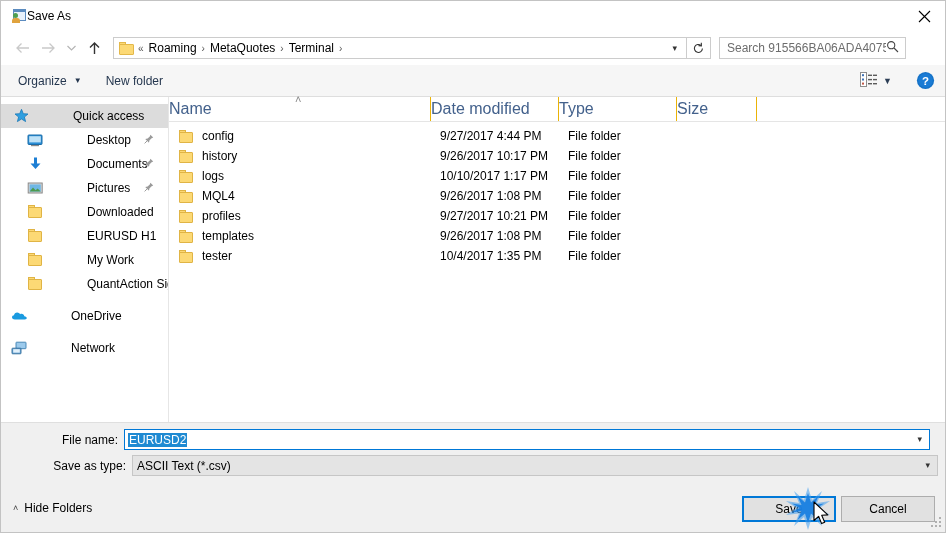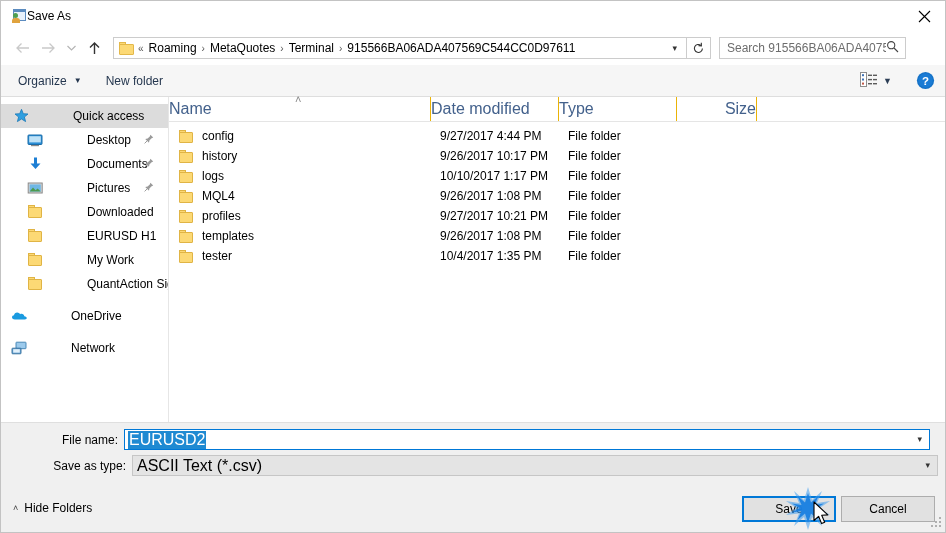--- a/index.html
+++ b/index.html
@@ -290,21 +290,21 @@
     display: flex;
     align-items: center;
     padding-left: 0;
     box-sizing: border-box;
     border-right: 1px solid #eab308;
     flex: none;
   }
   .col.name { width: 262px; }
   .col.date { width: 128px; }
   .col.type { width: 118px; }
-  .col.size { width: 80px; justify-content: flex-end; }
+  .col.size { width: 80px; }
   .sort-arrow {
     position: absolute;
     left: 126px;
     top: -4px;
     color: #888;
     font-size: 11px;
   }
   .rows { padding-top: 4px; }
   .row {
     height: 20px;
@@ -358,21 +358,21 @@
   }
   .combo.input {
     background: #ffffff;
     border: 1px solid #0078d7;
   }
   .combo.disabled {
     background: #e4e4e4;
     border: 1px solid #c6c6c6;
   }
   .combo .val {
-    font-size: 16px;
+    font-size: 12px;
     margin-left: 3px;
     padding: 0 1px;
   }
   .combo .val.selected {
     background: #1f8ad2;
     color: #ffffff;
   }
   .combo .dd {
     position: absolute;
     right: 7px;
@@ -492,21 +492,20 @@
         <div class="tab"></div>
           <div class="body"></div>
       </div>
       <span class="crumb-sep">«</span>
       <span class="crumb">Roaming</span>
       <span class="crumb-sep">›</span>
       <span class="crumb">MetaQuotes</span>
       <span class="crumb-sep">›</span>
       <span class="crumb">Terminal</span>
       <span class="crumb-sep">›</span>
-      <span class="crumb">915566BA06ADA407569C544CC0D97611</span>
       <span class="crumb-dd">▾</span>
     </div>
 
     <div class="refresh">
       <svg width="13" height="13" viewBox="0 0 13 13">
         <path d="M10.4 6.5 A4 4 0 1 1 9 3.4" stroke="#333" stroke-width="1.1" fill="none"></path>
         <path d="M9.3 0.8 L9.4 3.8 L6.5 3.6" stroke="#333" stroke-width="1.1" fill="none"></path>
       </svg>
     </div>
 

